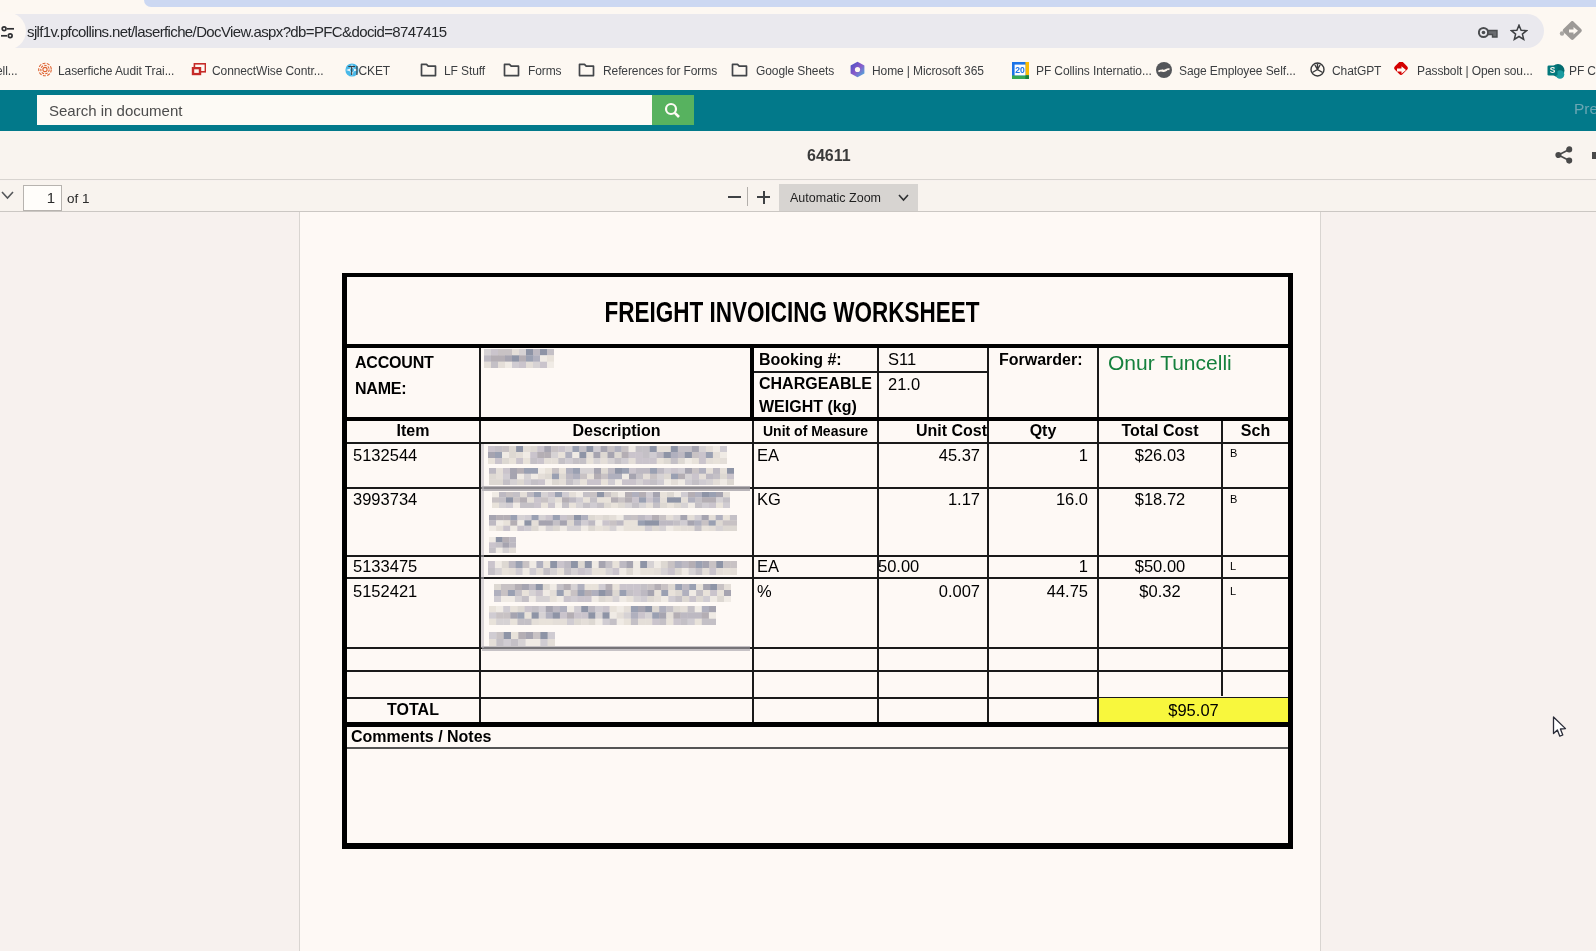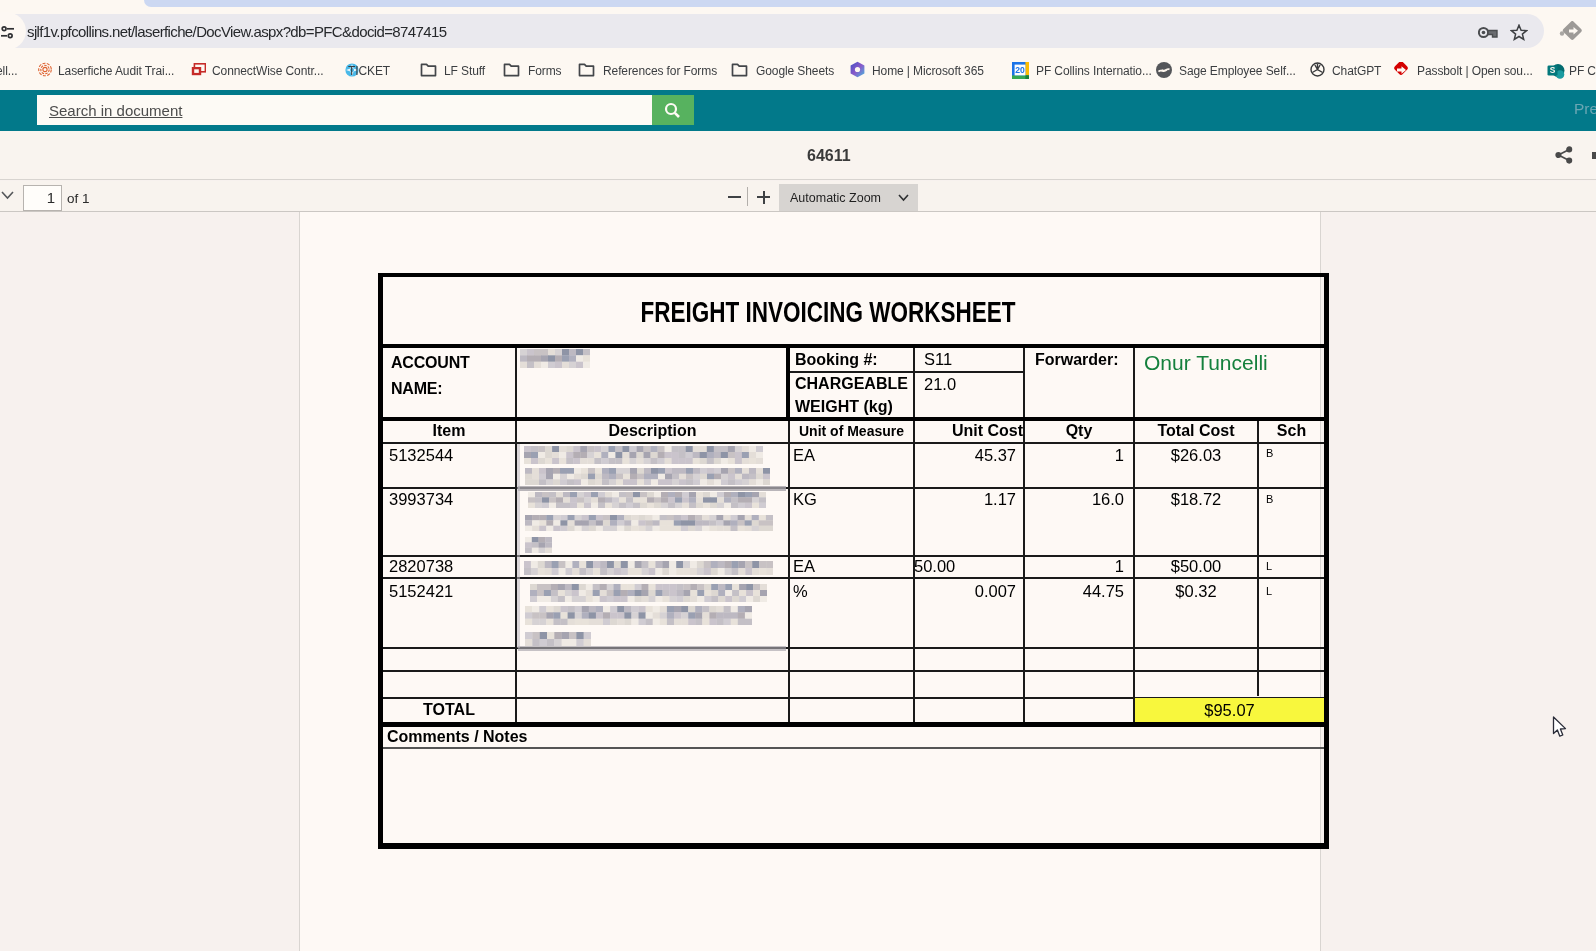--- a/index.html
+++ b/index.html
@@ -133,21 +133,21 @@
 <svg class="abs" style="left:1547px;top:62px;" width="18" height="17" viewBox="0 0 18 17">
   <circle cx="11" cy="8.5" r="6.5" fill="#036c70"></circle>
   <circle cx="13" cy="12.5" r="4.3" fill="#1a9ba1"></circle>
   <rect x="0.5" y="3.5" width="10" height="10" rx="1.3" fill="#03787c"></rect>
   <text x="5.5" y="11.2" font-size="8.4" font-weight="bold" fill="#fdf8f2" text-anchor="middle" font-family="Liberation Sans">S</text>
 </svg>
 <div class="t" style="left:1569px;top:64px;font-size:12px;letter-spacing:-0.1px;color:#3b3e41;">PF Co</div>
 
 <div class="abs" style="left:0;top:90px;width:1596px;height:41px;background:#02798a;"></div>
 <div class="abs" style="left:37px;top:95px;width:615px;height:30px;background:#fdfaf5;"></div>
-<div class="t" style="left:49px;top:102px;font-size:15px;color:#4c4c4c;text-decoration:underline;">Search in document</div>
+<div class="t" style="left:49px;top:102px;font-size:15px;color:#4c4c4c;">Search in document</div>
 <div class="abs" style="left:652px;top:95px;width:42px;height:30px;background:#57b25f;"></div>
 <svg class="abs" style="left:664px;top:102px;" width="17" height="17" viewBox="0 0 17 17">
   <circle cx="7" cy="7" r="5" fill="none" stroke="#fdfaf5" stroke-width="2.2"></circle>
   <line x1="10.8" y1="10.8" x2="15" y2="15" stroke="#fdfaf5" stroke-width="2.6"></line>
 </svg>
 <div class="t" style="left:1574px;top:100px;font-size:15.5px;color:#6ba6b3;">Pre</div>
 
 <div class="abs" style="left:0;top:131px;width:1596px;height:49px;background:#f9f4ef;border-bottom:1px solid #d8d4d0;"></div>
 <div class="t" style="left:807px;top:147px;font-size:16px;font-weight:bold;color:#3a3a3a;">64611</div>
 
@@ -175,21 +175,21 @@
 <div class="abs" style="left:762.5px;top:190.5px;width:2px;height:13px;background:#3f4144;"></div>
 <div class="abs" style="left:779px;top:184px;width:139px;height:27px;background:#d7d4d1;"></div>
 <div class="t" style="left:790px;top:191px;font-size:12.5px;color:#1f1f1f;">Automatic Zoom</div>
 <svg class="abs" style="left:898px;top:194px;" width="11" height="8" viewBox="0 0 11 8">
     <path d="M1 1 L5.5 6 L10 1" fill="none" stroke="#2d2f31" stroke-width="1.6"></path>
   </svg>
 
 <div class="abs" style="left:0;top:212px;width:1596px;height:739px;background:#f7f1ee;"></div>
 <div class="abs" id="page" style="left:299px;top:212px;width:1022px;height:739px;background:#fef9f5;border-left:1px solid #d9d5d1;border-right:1px solid #d9d5d1;"></div>
 
-<div class="abs" id="tbl" style="left:342px;top:273px;width:951px;height:532px;margin-left:36px;">
+<div class="abs" id="tbl" style="left:342px;top:273px;width:951px;height:532px;">
 
   <div class="abs" style="left:0;top:0;width:951px;height:4px;background:#000;"></div>
   <div class="abs" style="left:0;top:570px;width:951px;height:6px;background:#000;"></div>
   <div class="abs" style="left:0;top:0;width:5px;height:576px;background:#000;"></div>
   <div class="abs" style="left:946px;top:0;width:5px;height:576px;background:#000;"></div>
 
   <div class="abs" style="left:0;top:71px;width:951px;height:4px;background:#000;"></div>
   <div class="abs" style="left:0;top:144px;width:951px;height:4px;background:#000;"></div>
   <div class="abs" style="left:0;top:449px;width:951px;height:5px;background:#000;"></div>
 
@@ -715,21 +715,21 @@
       <rect x="6.8" y="10.7" width="7.0" height="5.6" fill="#f0ebe5"></rect>
       <rect x="13.5" y="10.7" width="7.0" height="5.6" fill="#d6d2d4"></rect>
       <rect x="20.2" y="10.7" width="7.0" height="5.6" fill="#e4ded8"></rect>
     </svg>
   <div class="t" style="left:415px;top:217px;font-size:16.5px;">KG</div>
   <div class="t" style="left:536px;top:217px;width:102px;text-align:right;font-size:16.5px;">1.17</div>
   <div class="t" style="left:646px;top:217px;width:100px;text-align:right;font-size:16.5px;">16.0</div>
   <div class="t" style="left:757px;top:217px;width:122px;text-align:center;font-size:16.5px;">$18.72</div>
   <div class="t" style="left:888px;top:220px;font-size:11px;">B</div>
 
-  <div class="t" style="left:11px;top:284px;font-size:16.5px;">2820738</div>
+  <div class="t" style="left:11px;top:284px;font-size:16.5px;">5133475</div>
   <svg class="abs" style="left:146px;top:288px;" width="249" height="14" viewBox="0 0 249 14">
       <rect x="0.0" y="0.0" width="7.2" height="7.3" fill="#cac4cc"></rect>
       <rect x="6.9" y="0.0" width="7.2" height="7.3" fill="#f0ebe5"></rect>
       <rect x="13.8" y="0.0" width="7.2" height="7.3" fill="#ddd8d2"></rect>
       <rect x="20.8" y="0.0" width="7.2" height="7.3" fill="#bdb9c2"></rect>
       <rect x="27.7" y="0.0" width="7.2" height="7.3" fill="#9aa0b2"></rect>
       <rect x="34.6" y="0.0" width="7.2" height="7.3" fill="#c8c2c4"></rect>
       <rect x="41.5" y="0.0" width="7.2" height="7.3" fill="#f0ebe5"></rect>
       <rect x="48.4" y="0.0" width="7.2" height="7.3" fill="#b0b0be"></rect>
       <rect x="55.3" y="0.0" width="7.2" height="7.3" fill="#e8e2da"></rect>

